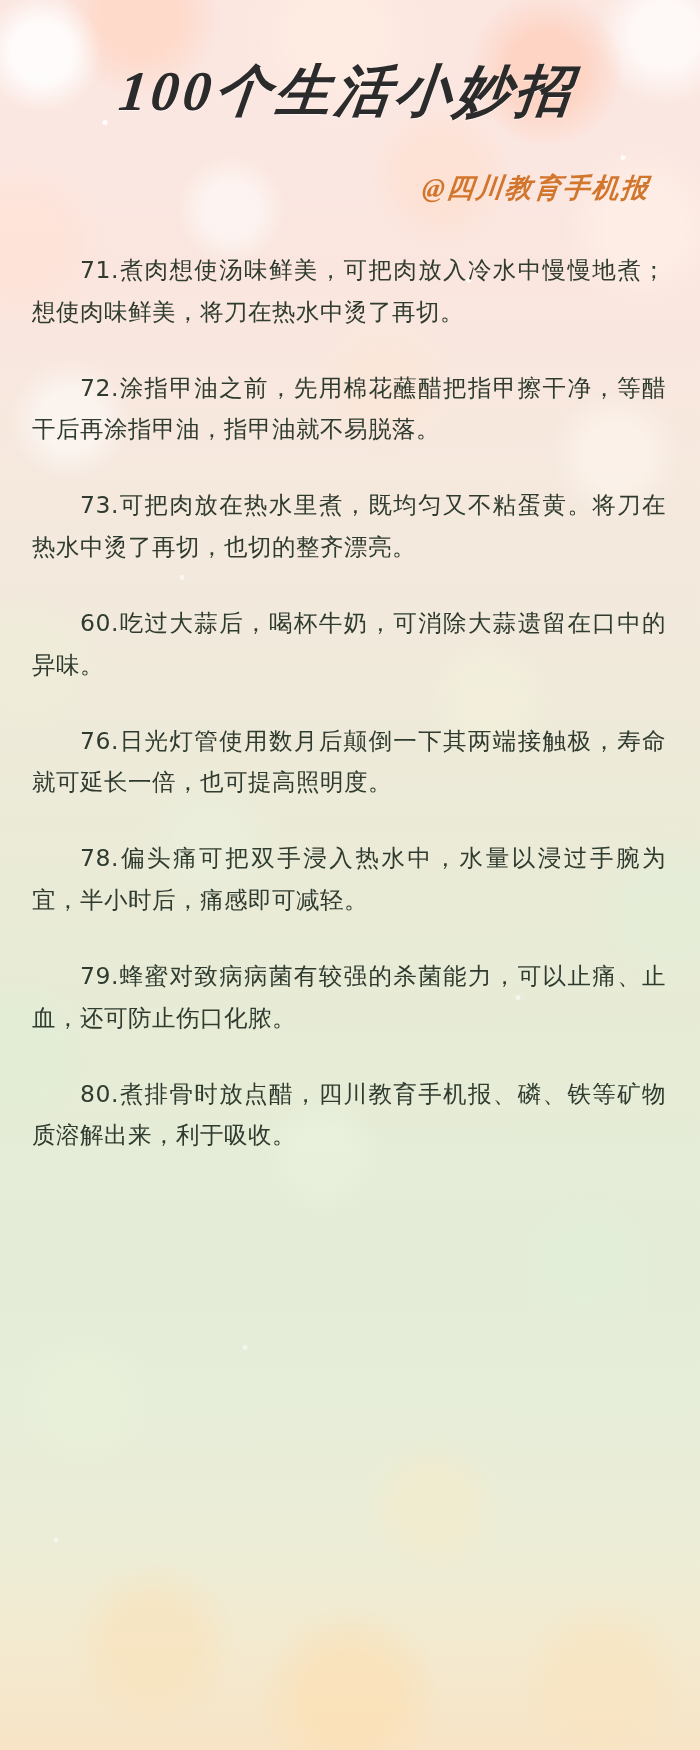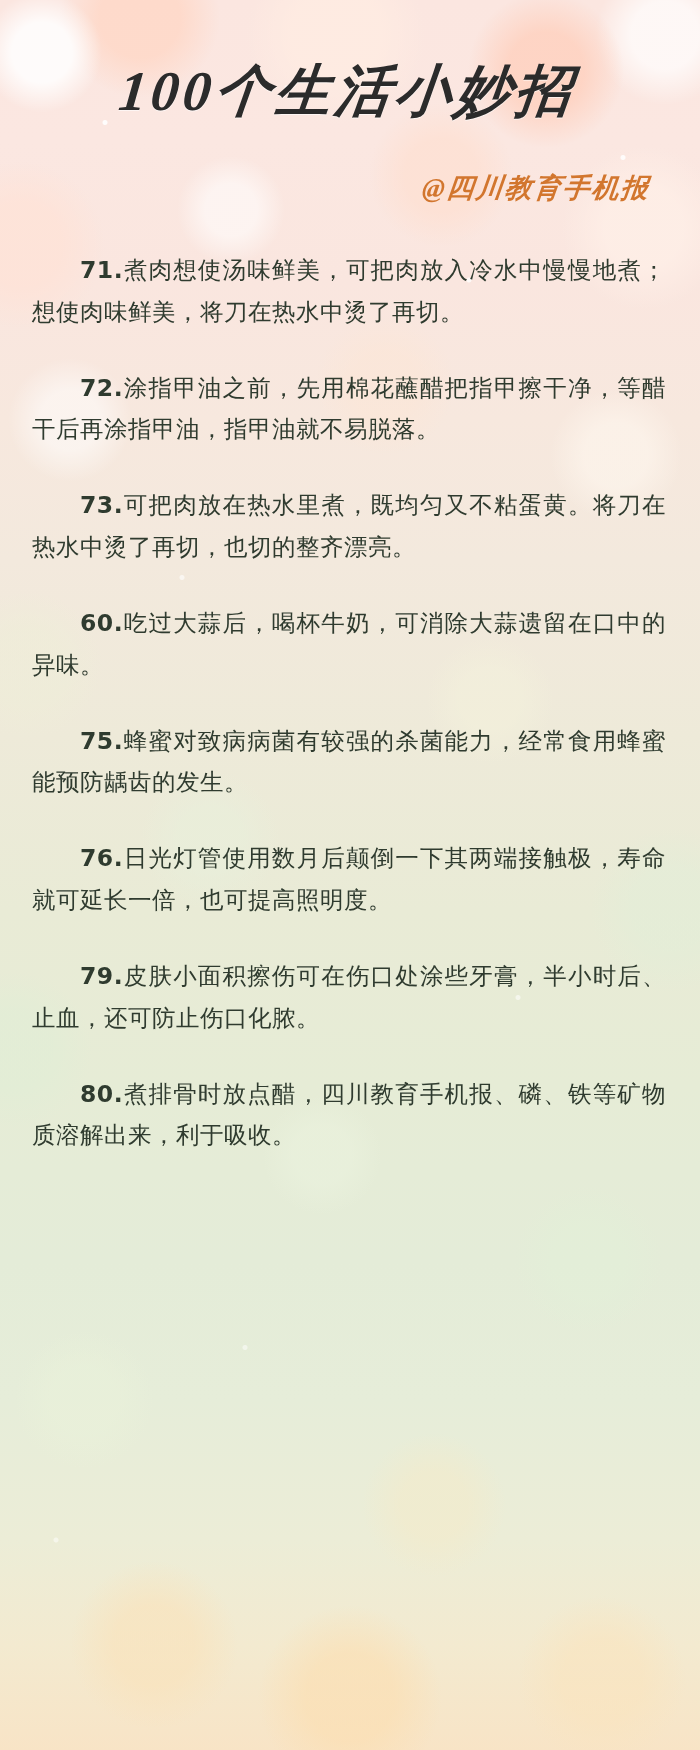--- a/index.html
+++ b/index.html
@@ -131,21 +131,21 @@
     padding: 0 8px 0 6px;
     font-family: "DejaVu Sans", "Liberation Sans", sans-serif;
     font-size: 23.5px;
     line-height: 1.78;
     color: #2f3b2f;
     text-indent: 48px;
     letter-spacing: 0.5px;
     text-align: justify;
   }
   .tip .num {
-    font-weight: bold;
+    font-weight: normal;
   }
 </style>
 </head>
 <body>
 
 <div class="page">
   <div class="content">
 
     <h1 class="title">100个生活小妙招</h1>
 
@@ -158,27 +158,27 @@
       <li class="tip">
         <span class="num">72.</span><span>涂指甲油之前，先用棉花蘸醋把指甲擦干净，等醋干后再涂指甲油，指甲油就不易脱落。</span>
       </li>
       <li class="tip">
         <span class="num">73.</span><span>可把肉放在热水里煮，既均匀又不粘蛋黄。将刀在热水中烫了再切，也切的整齐漂亮。</span>
       </li>
       <li class="tip">
         <span class="num">60.</span><span>吃过大蒜后，喝杯牛奶，可消除大蒜遗留在口中的异味。</span>
       </li>
       <li class="tip">
-        <span class="num">75.</span><span>蜂蜜对致病病菌有较强的杀菌能力，经常食用蜂蜜能预防龋齿的发生。</span>
-      </li>
-      <li class="tip">
         <span class="num">76.</span><span>日光灯管使用数月后颠倒一下其两端接触极，寿命就可延长一倍，也可提高照明度。</span>
       </li>
       <li class="tip">
-        <span class="num">79.</span><span>皮肤小面积擦伤可在伤口处涂些牙膏，半小时后、止血，还可防止伤口化脓。</span>
+        <span class="num">78.</span><span>偏头痛可把双手浸入热水中，水量以浸过手腕为宜，半小时后，痛感即可减轻。</span>
+      </li>
+      <li class="tip">
+        <span class="num">79.</span><span>蜂蜜对致病病菌有较强的杀菌能力，可以止痛、止血，还可防止伤口化脓。</span>
       </li>
       <li class="tip">
         <span class="num">80.</span><span>煮排骨时放点醋，四川教育手机报、磷、铁等矿物质溶解出来，利于吸收。</span>
       </li>
     </ul>
 
   </div>
 </div>
 
 </body></html>

